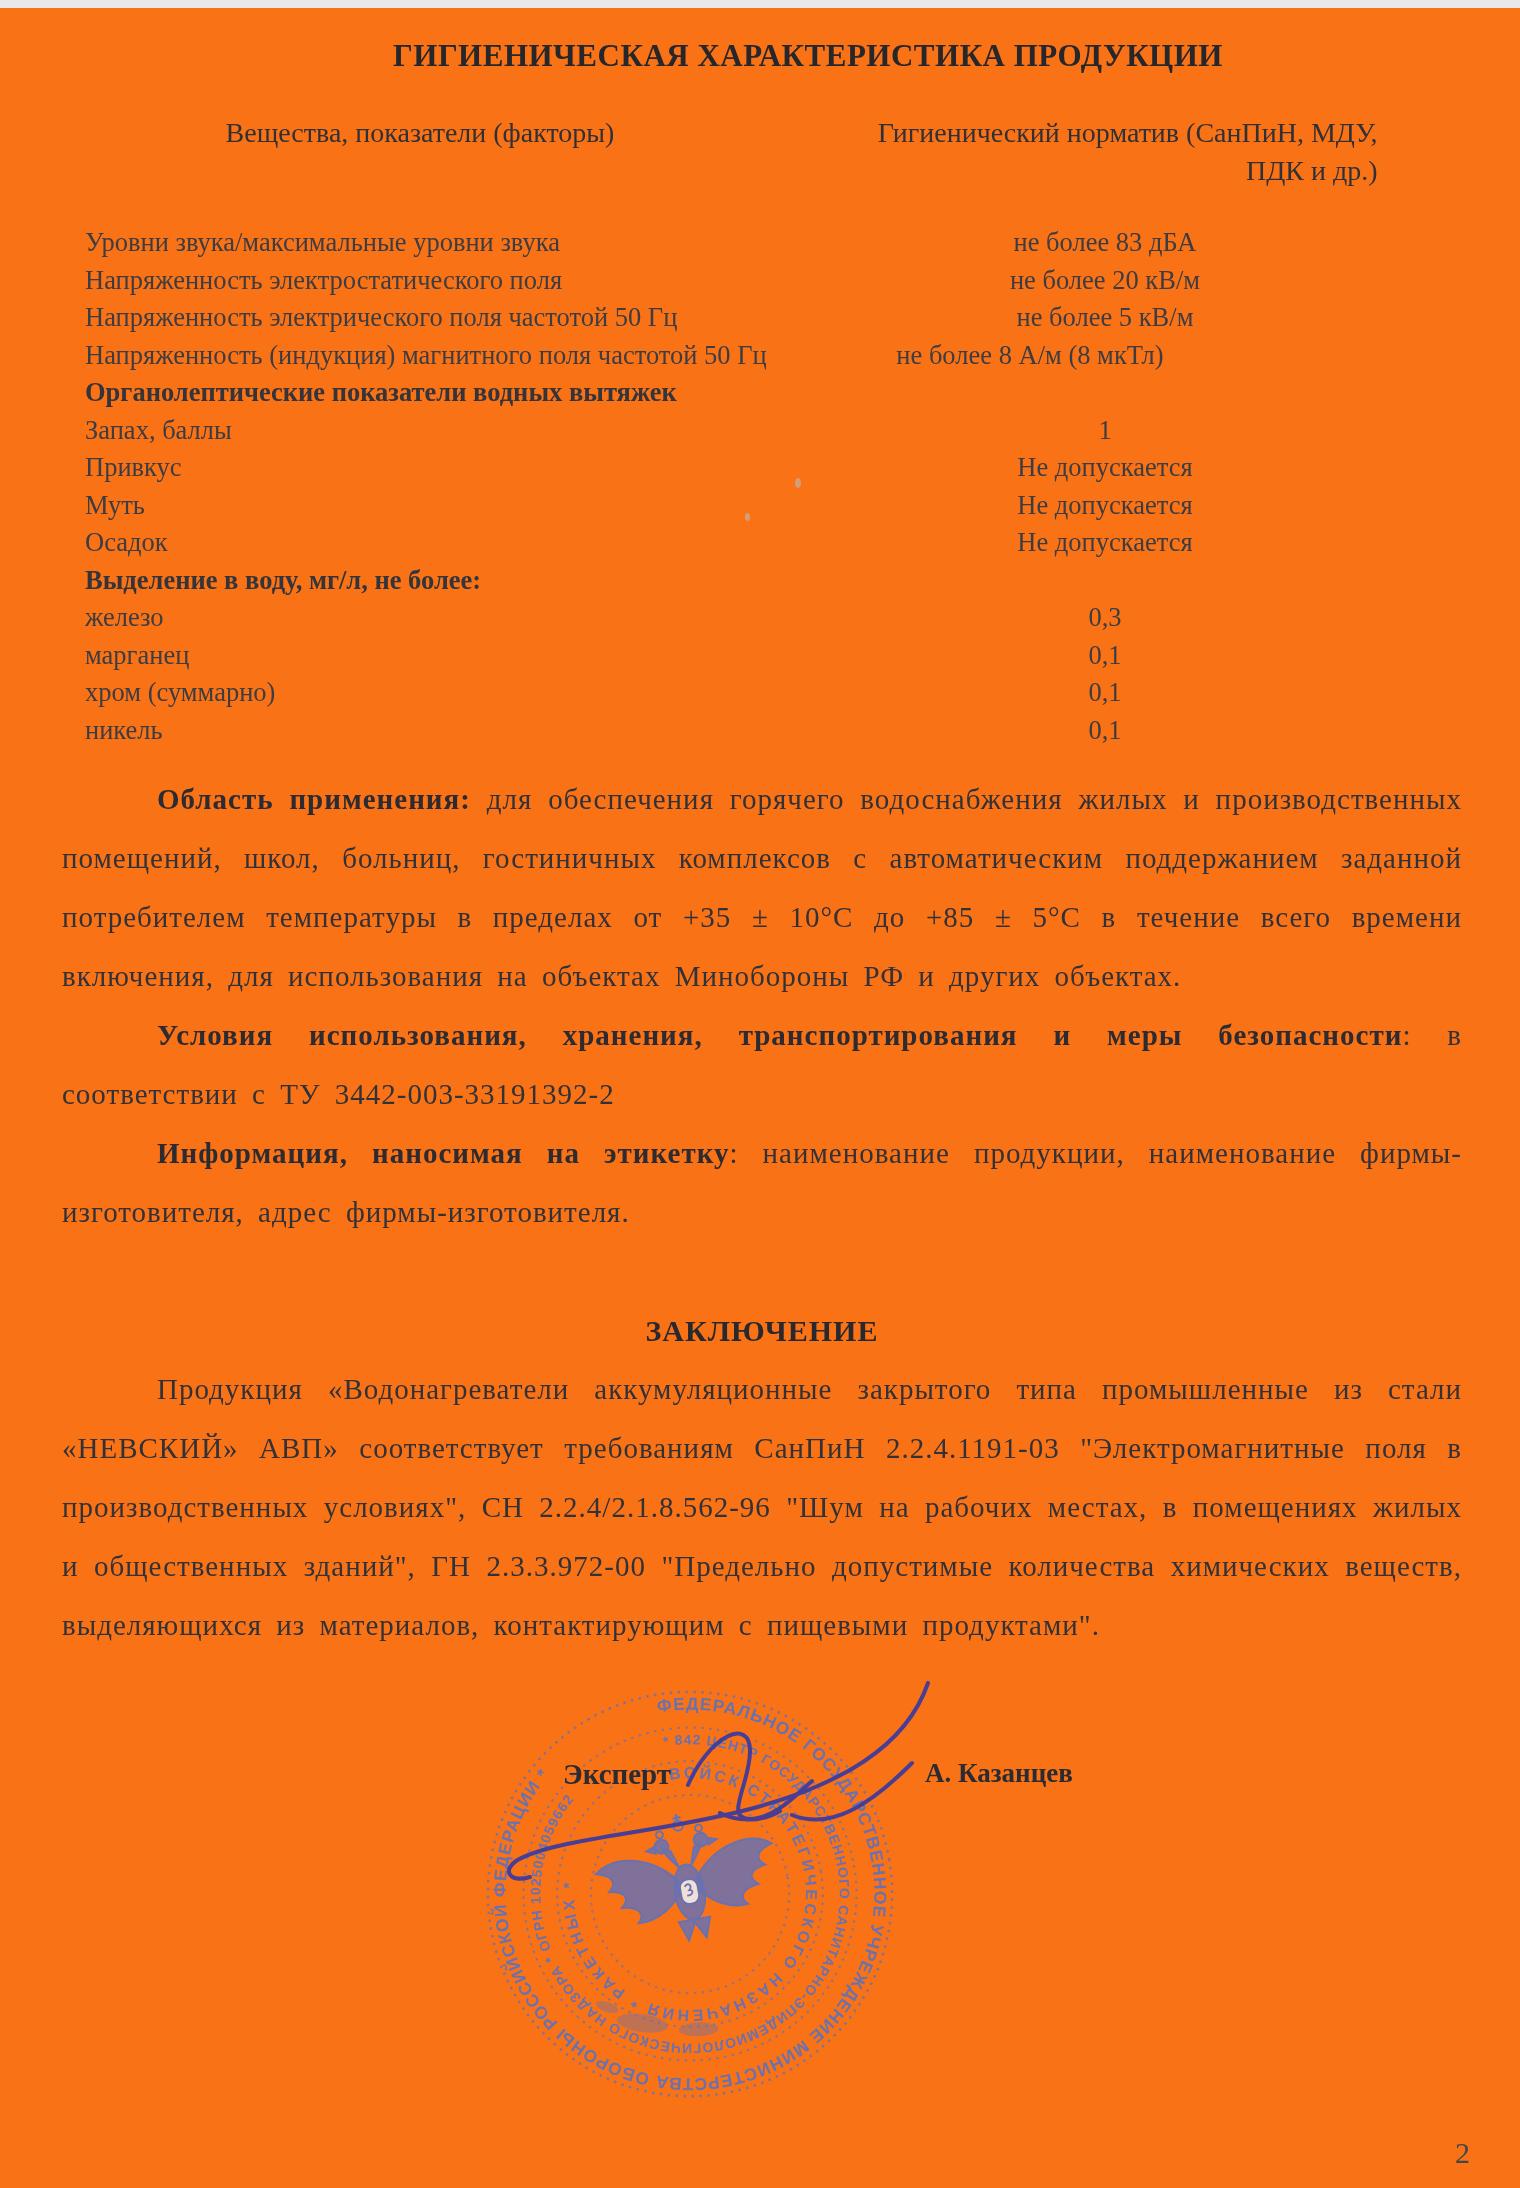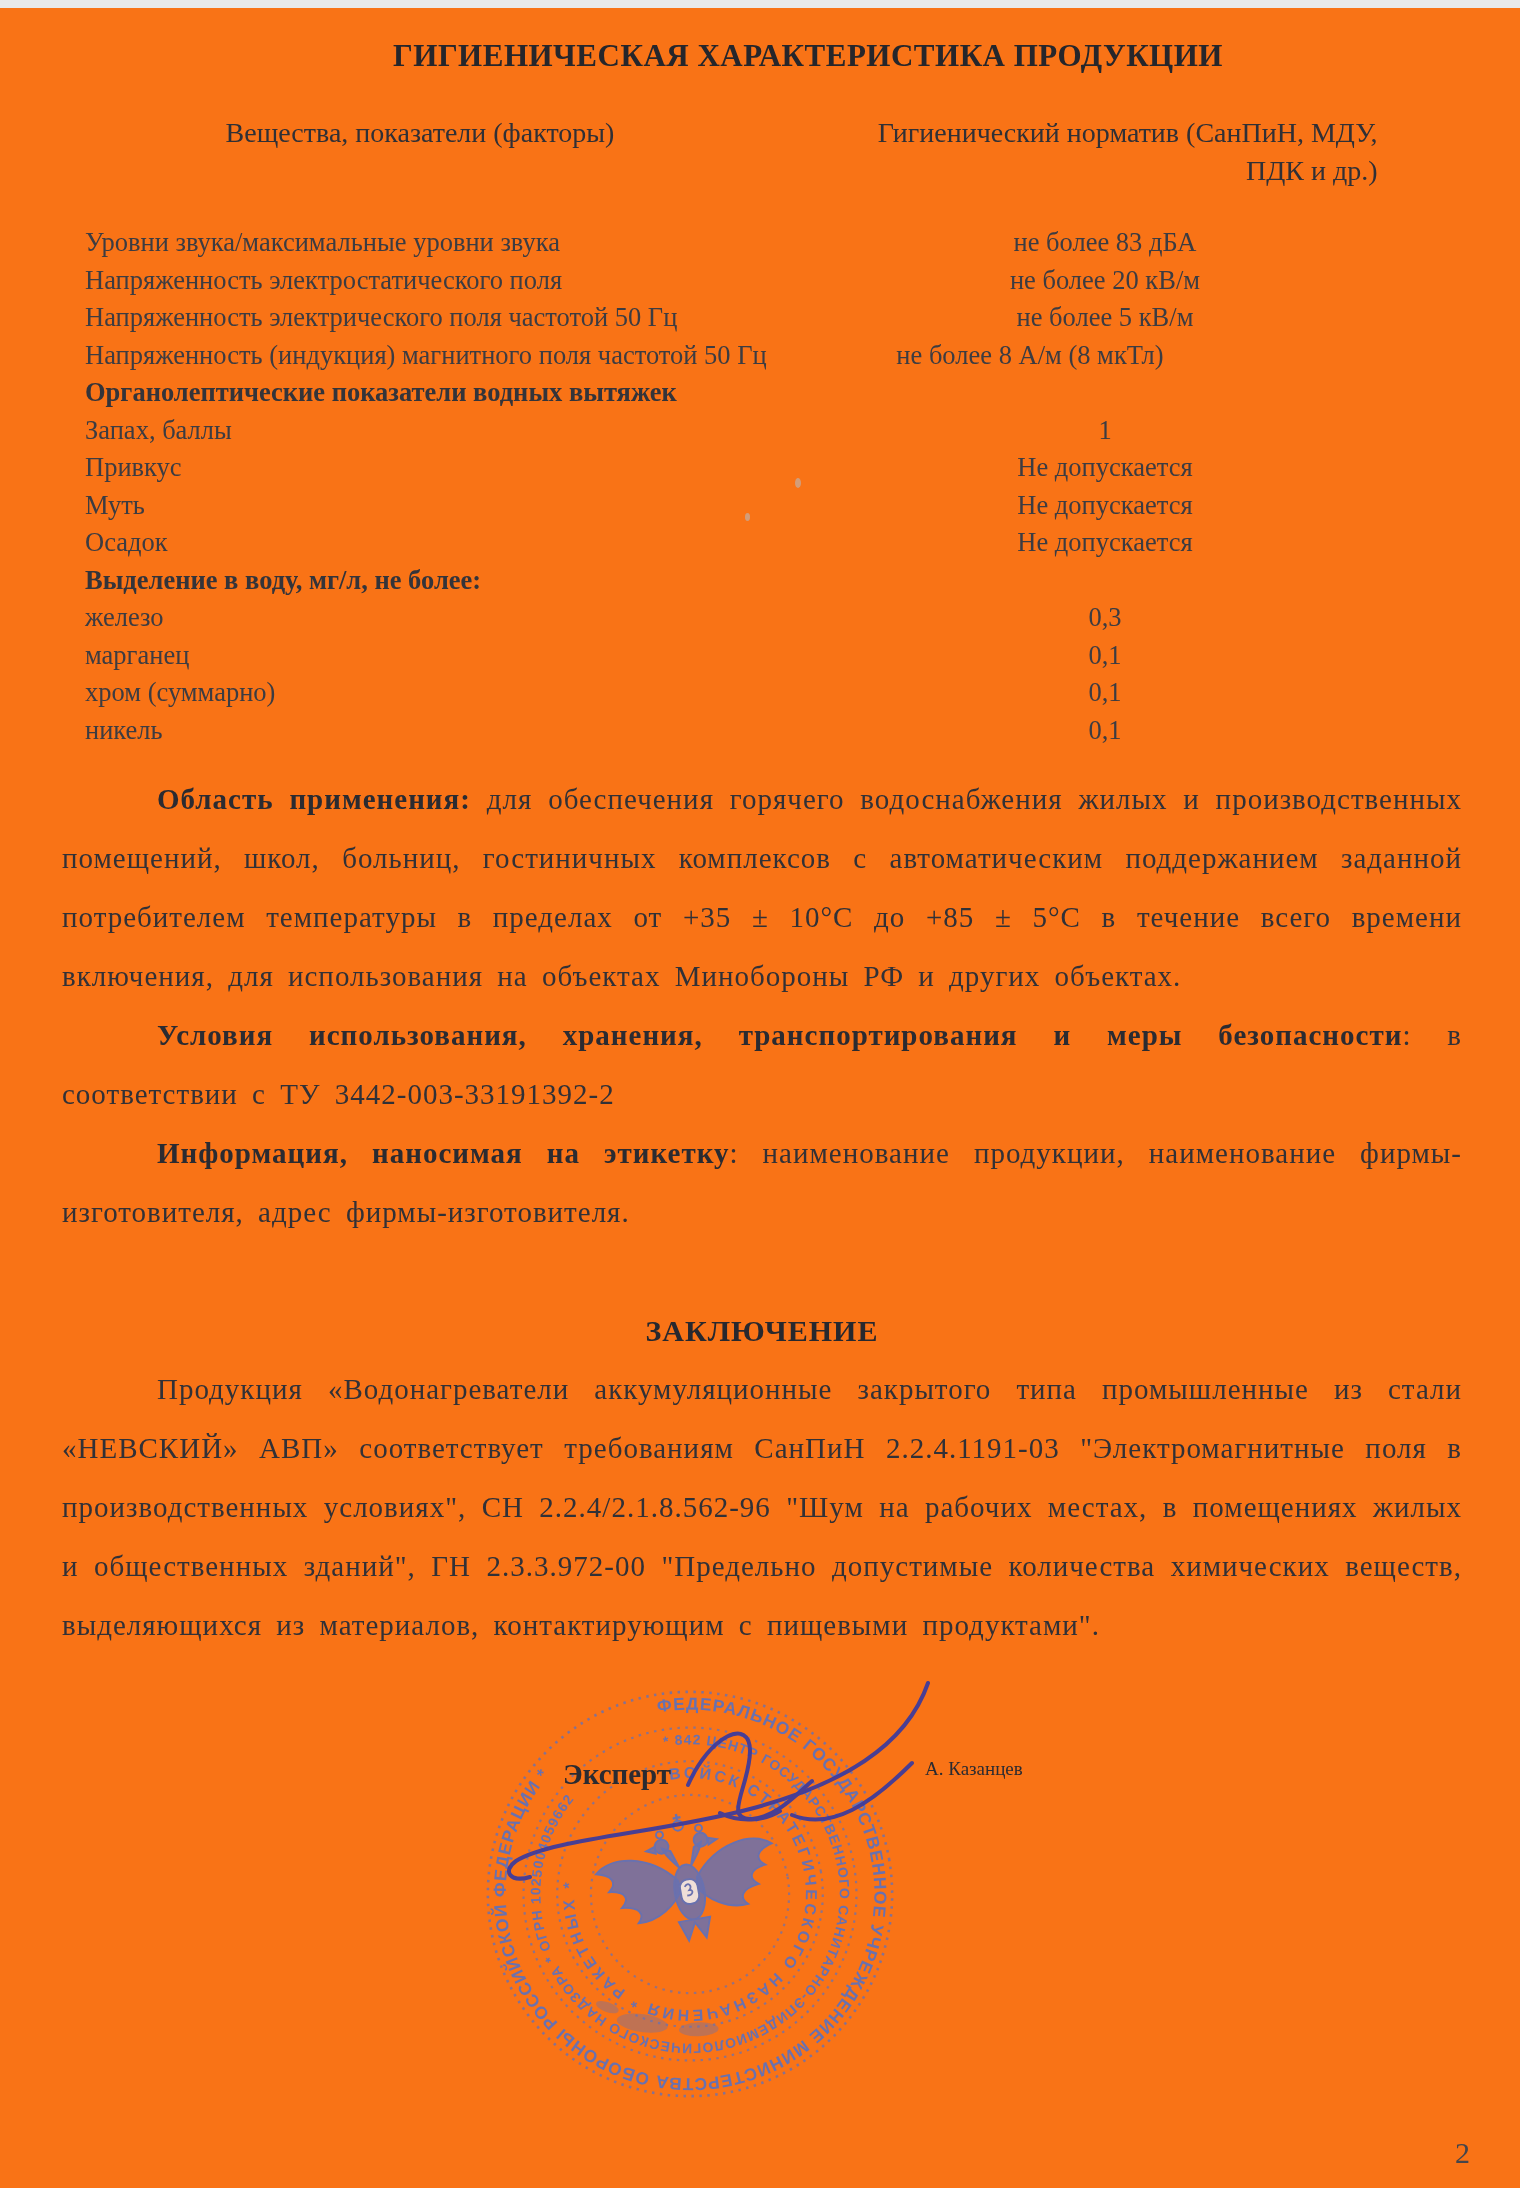--- a/index.html
+++ b/index.html
@@ -33,21 +33,21 @@
     word-spacing:6px;letter-spacing:1px;color:#313137;
   }
   .body-text p{margin:0;text-indent:95px;}
   .body-text .lead{font-weight:bold;color:#2b2b31;}
   .conclusion-heading{
     margin:59px 0 0 0 !important;text-indent:0 !important;
     text-align:center;font-weight:bold;font-size:30px;letter-spacing:1px;color:#28282e;
   }
   
   .sig-label{position:absolute;left:563px;top:1750px;font-size:29px;font-weight:bold;color:#2b2b31;}
-  .sig-name{position:absolute;left:925px;top:1750px;font-size:19px;font-weight:normal;color:#2b2b31;}
+  .sig-name{position:absolute;left:925px;top:1750px;font-size:27px;font-weight:bold;color:#2b2b31;}
   
   .stamp-svg{position:absolute;left:472px;top:1668px;width:436px;height:436px;opacity:.88;}
   .sign-svg{position:absolute;left:420px;top:1655px;width:680px;height:250px;}
   .stamp-text{font-family:"Liberation Sans", sans-serif;font-weight:bold;fill:#5671c5;}
   
   .page-num{position:absolute;left:1455px;top:2128px;font-size:30px;color:#45454b;}
   
   .scan-edge{position:absolute;left:0;bottom:0;width:900px;height:4px;background:#9a9a9a;opacity:.55;}
   .speck{position:absolute;background:#b9b9bd;border-radius:50%;opacity:.6;}
 </style>

